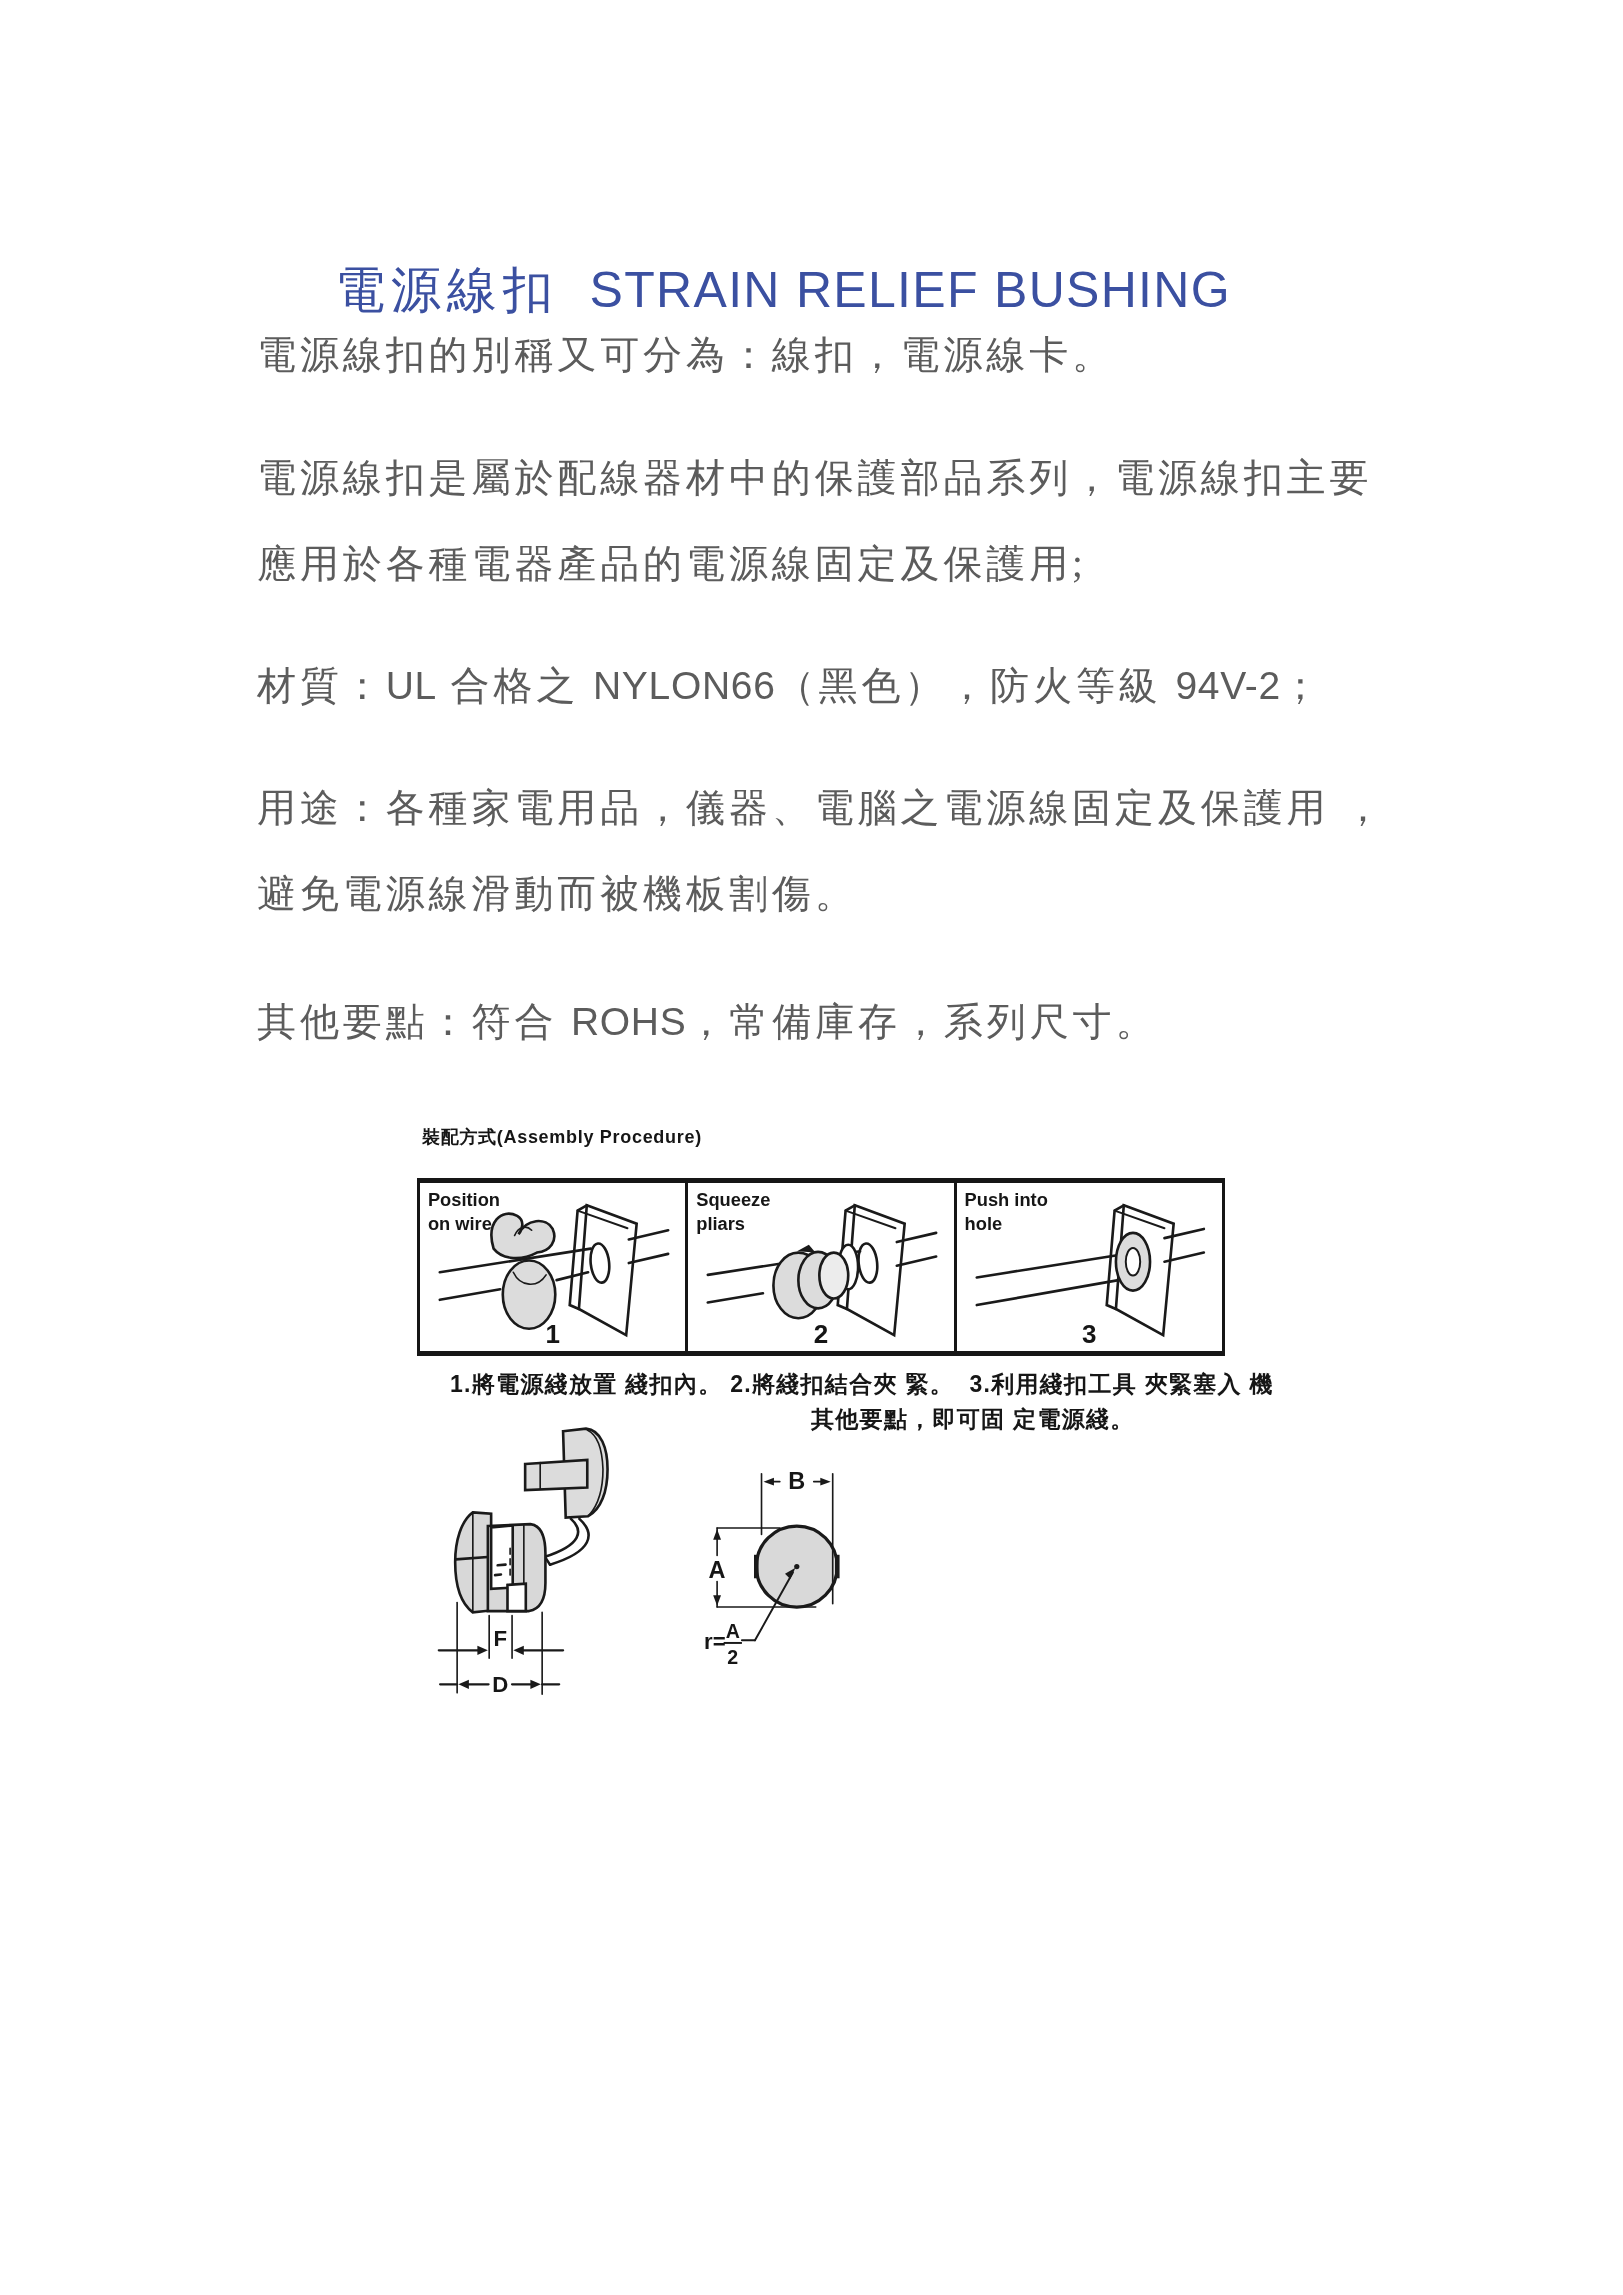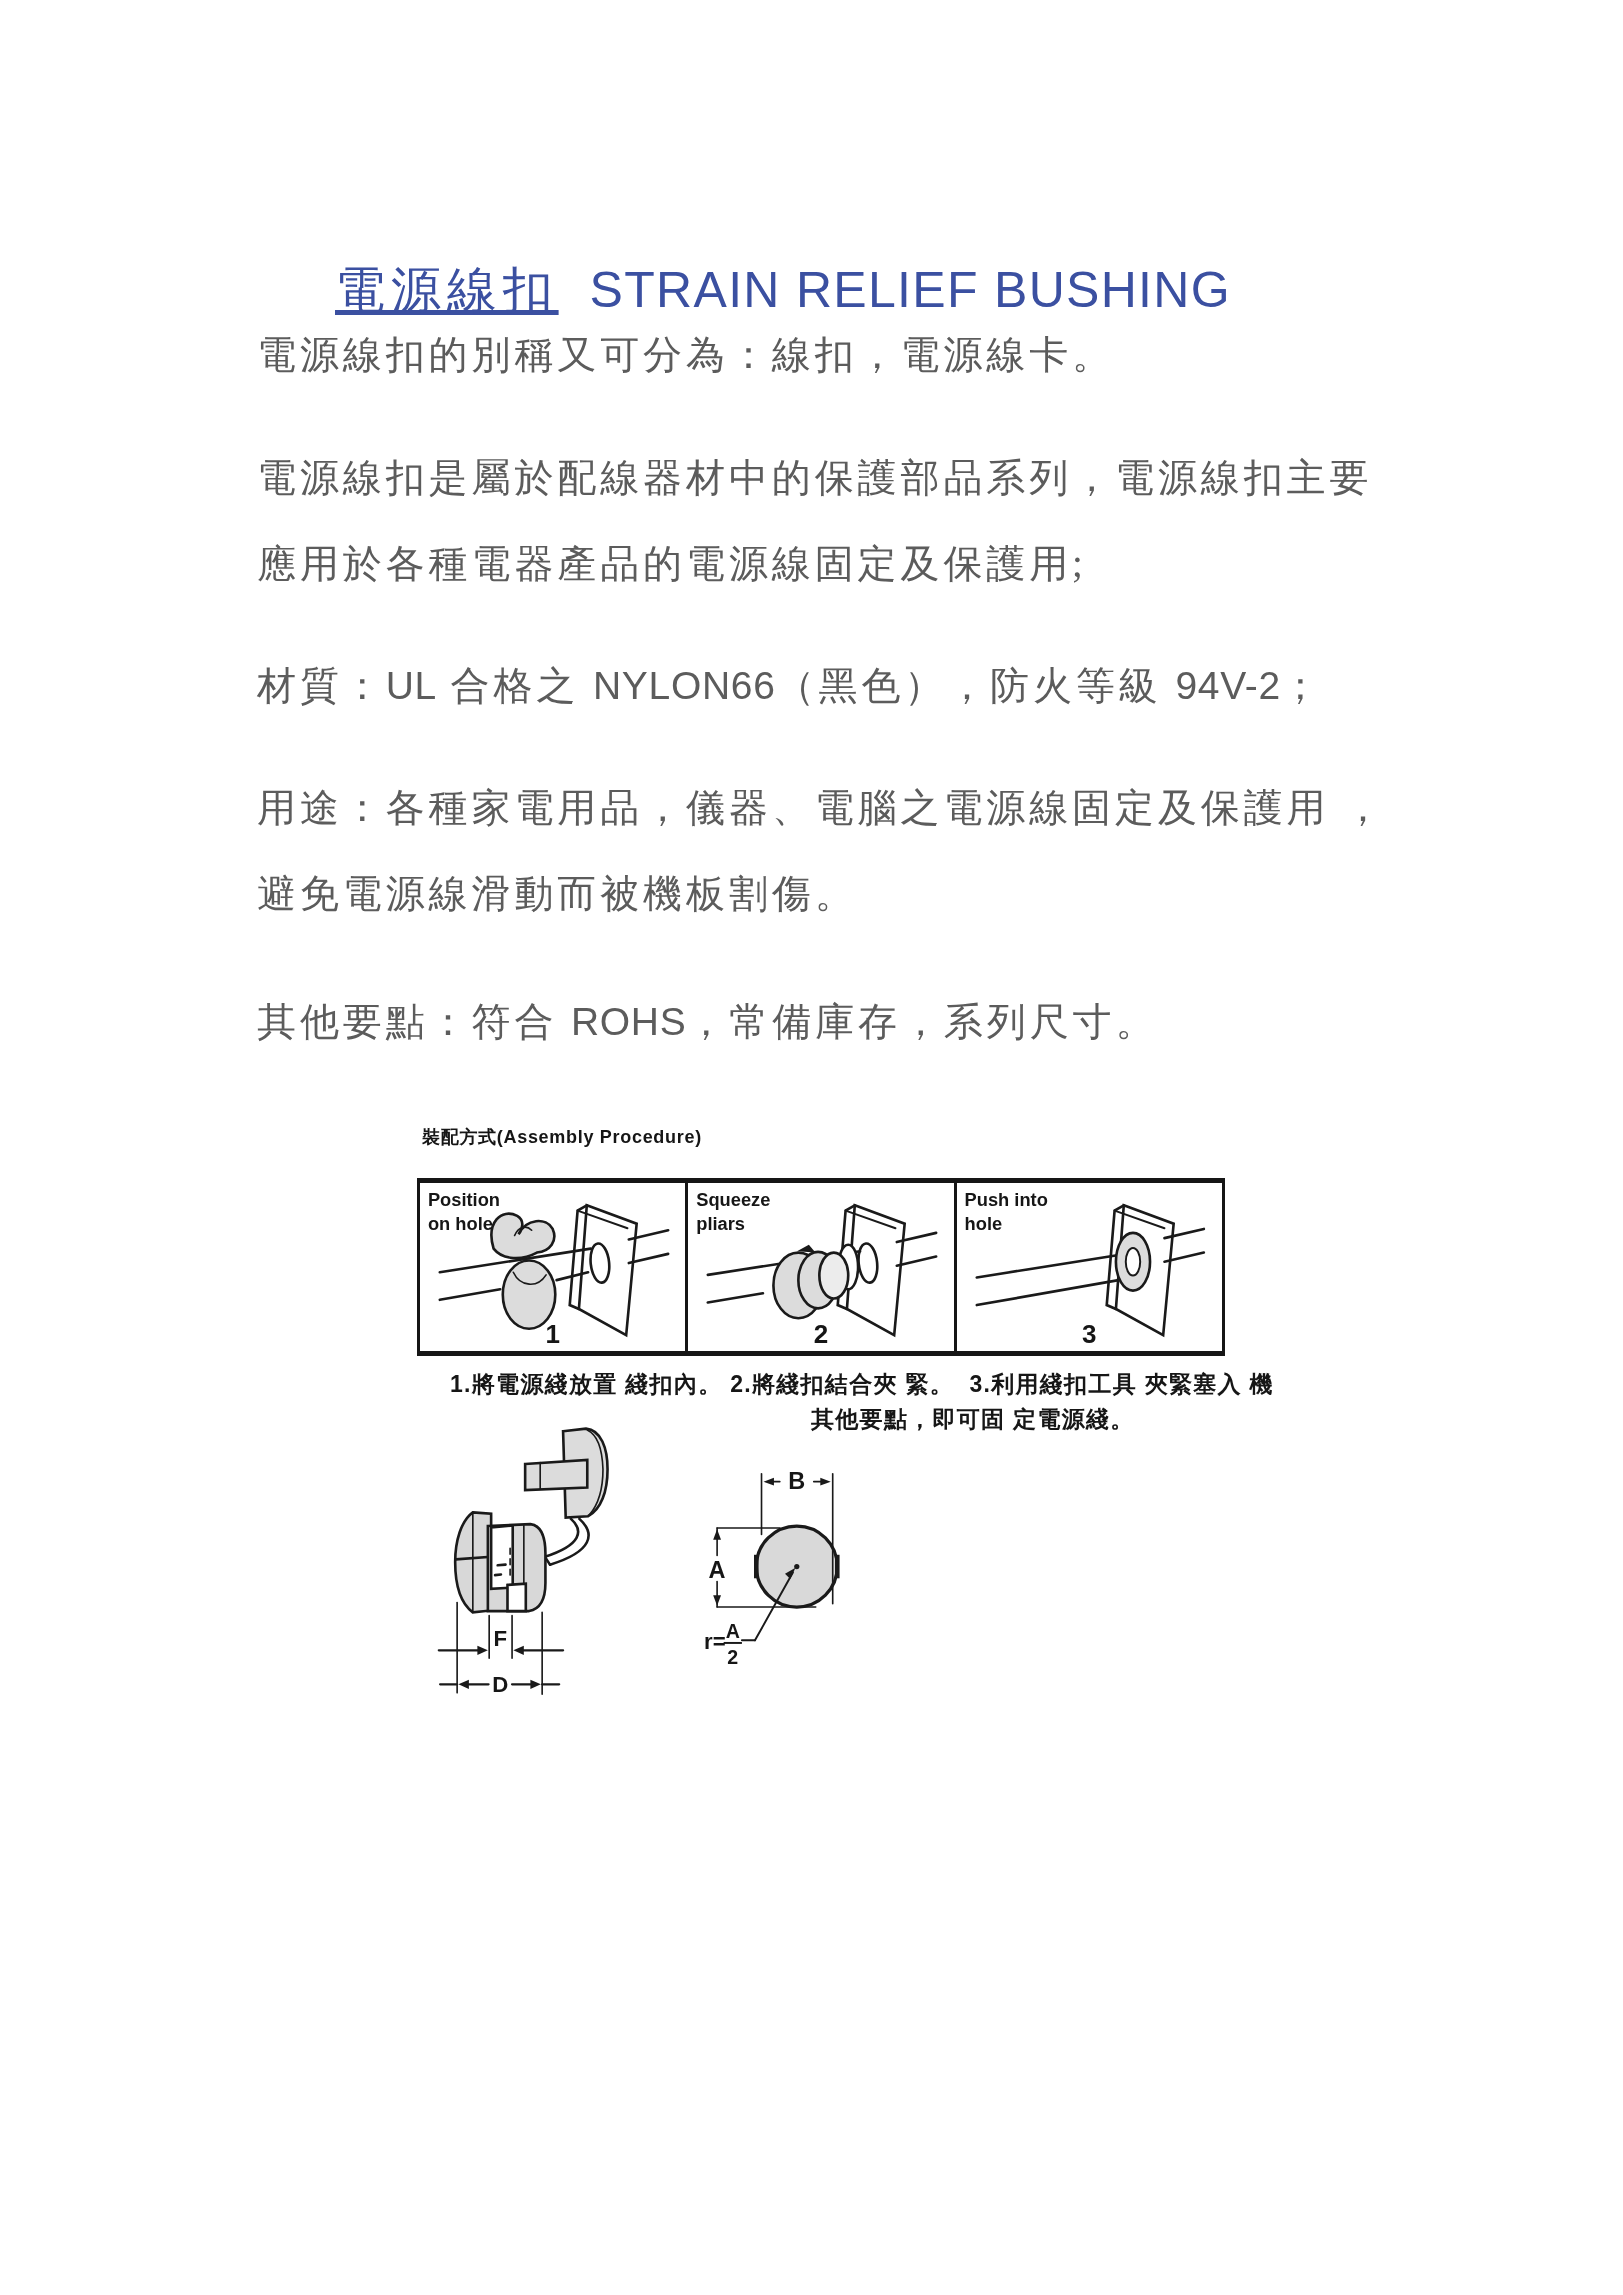--- a/index.html
+++ b/index.html
@@ -1,20 +1,20 @@
 <!DOCTYPE html>
 <html style="font-size:10.5px"><head>
 <meta charset="utf-8">
 <style>
   html,body{margin:0;padding:0;background:#ffffff;}
   .page{position:relative;width:1623px;height:2295px;background:#ffffff;overflow:hidden;
         font-family:"Liberation Serif",serif;}
   .page-title{position:absolute;left:285px;top:208px;font-size:50px;line-height:1.1;
         color:#3b50a1;white-space:pre;}
-  .page-title .zh{font-family:"Liberation Serif",serif;letter-spacing:5.9px;text-decoration:underline;}
+  .page-title .zh{font-family:"Liberation Serif",serif;letter-spacing:5.9px;}
   .page-title .en{font-family:"Liberation Sans",sans-serif;letter-spacing:1.3px;margin-left:31px;}
   .body-para{position:absolute;left:257px;font-size:39px;line-height:1;color:#5c5c5c;
         letter-spacing:3.9px;white-space:pre;}
   .latin{font-family:"Liberation Sans",sans-serif;letter-spacing:0.7px;}
   .asm-heading{position:absolute;left:422px;top:1125px;font-family:"Liberation Sans",sans-serif;
         font-size:18px;font-weight:700;color:#161616;letter-spacing:0.7px;white-space:pre;}
   .asm-box{position:absolute;left:417px;top:1178px;width:808px;height:178px;box-sizing:border-box;
         border:3.9px solid #161616;border-top-width:5.9px;border-bottom-width:5.9px;display:flex;background:#fff;}
   .panel{flex:1 1 0;position:relative;border-right:3.3px solid #161616;}
   .panel:last-child{border-right:none;}
@@ -65,21 +65,21 @@
           <line x1="302" y1="86" x2="362" y2="72"></line>
           <line x1="302" y1="122" x2="362" y2="108"></line>
           <ellipse cx="150" cy="170" rx="40" ry="52" fill="#dcdcdc"></ellipse>
           <path d="M126,136 a30,36 0 0 0 50,4" stroke-width="2.5"></path>
           <path d="M96,100 C84,60 108,38 132,50 C142,56 142,68 134,78 C146,54 176,52 186,70 C194,88 182,104 162,106 C140,118 110,118 96,100 Z" fill="#dcdcdc"></path>
           <path d="M128,80 C134,66 146,64 154,72" stroke-width="2.5"></path>
         </g>
       </svg>
       <div class="panel-label">
         <div>Position</div>
-        <div>on hole</div>
+        <div>on wire</div>
       </div>
       <div class="panel-number">1</div>
     </div>
 
     <div class="panel">
       <svg viewBox="0 0 372 256">
         <g class="stroke" stroke-width="4">
           <polygon points="238,34 314,62 298,232 226,192" fill="#ffffff"></polygon>
           <polyline points="238,34 224,42 212,186 226,192"></polyline>
           <line x1="224" y1="42" x2="300" y2="69" stroke-width="3"></line>

